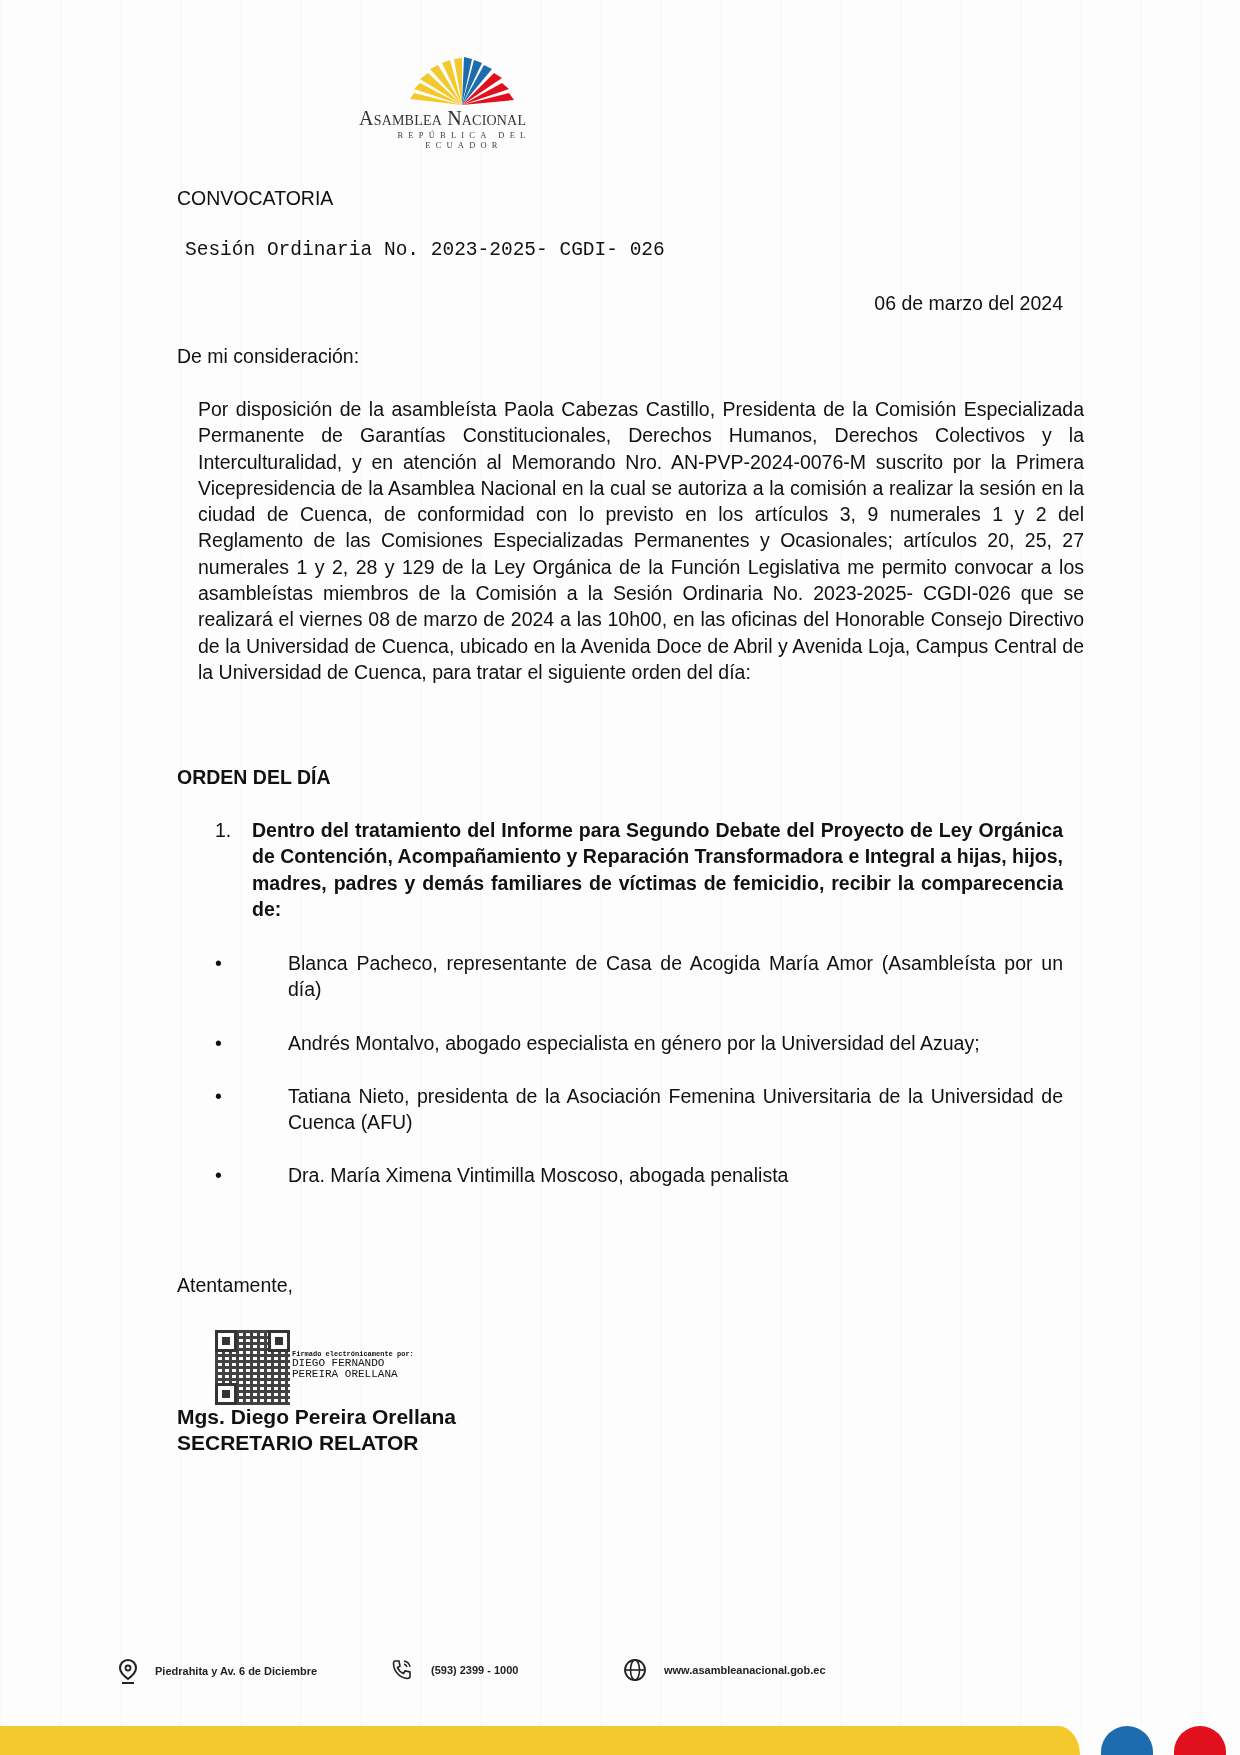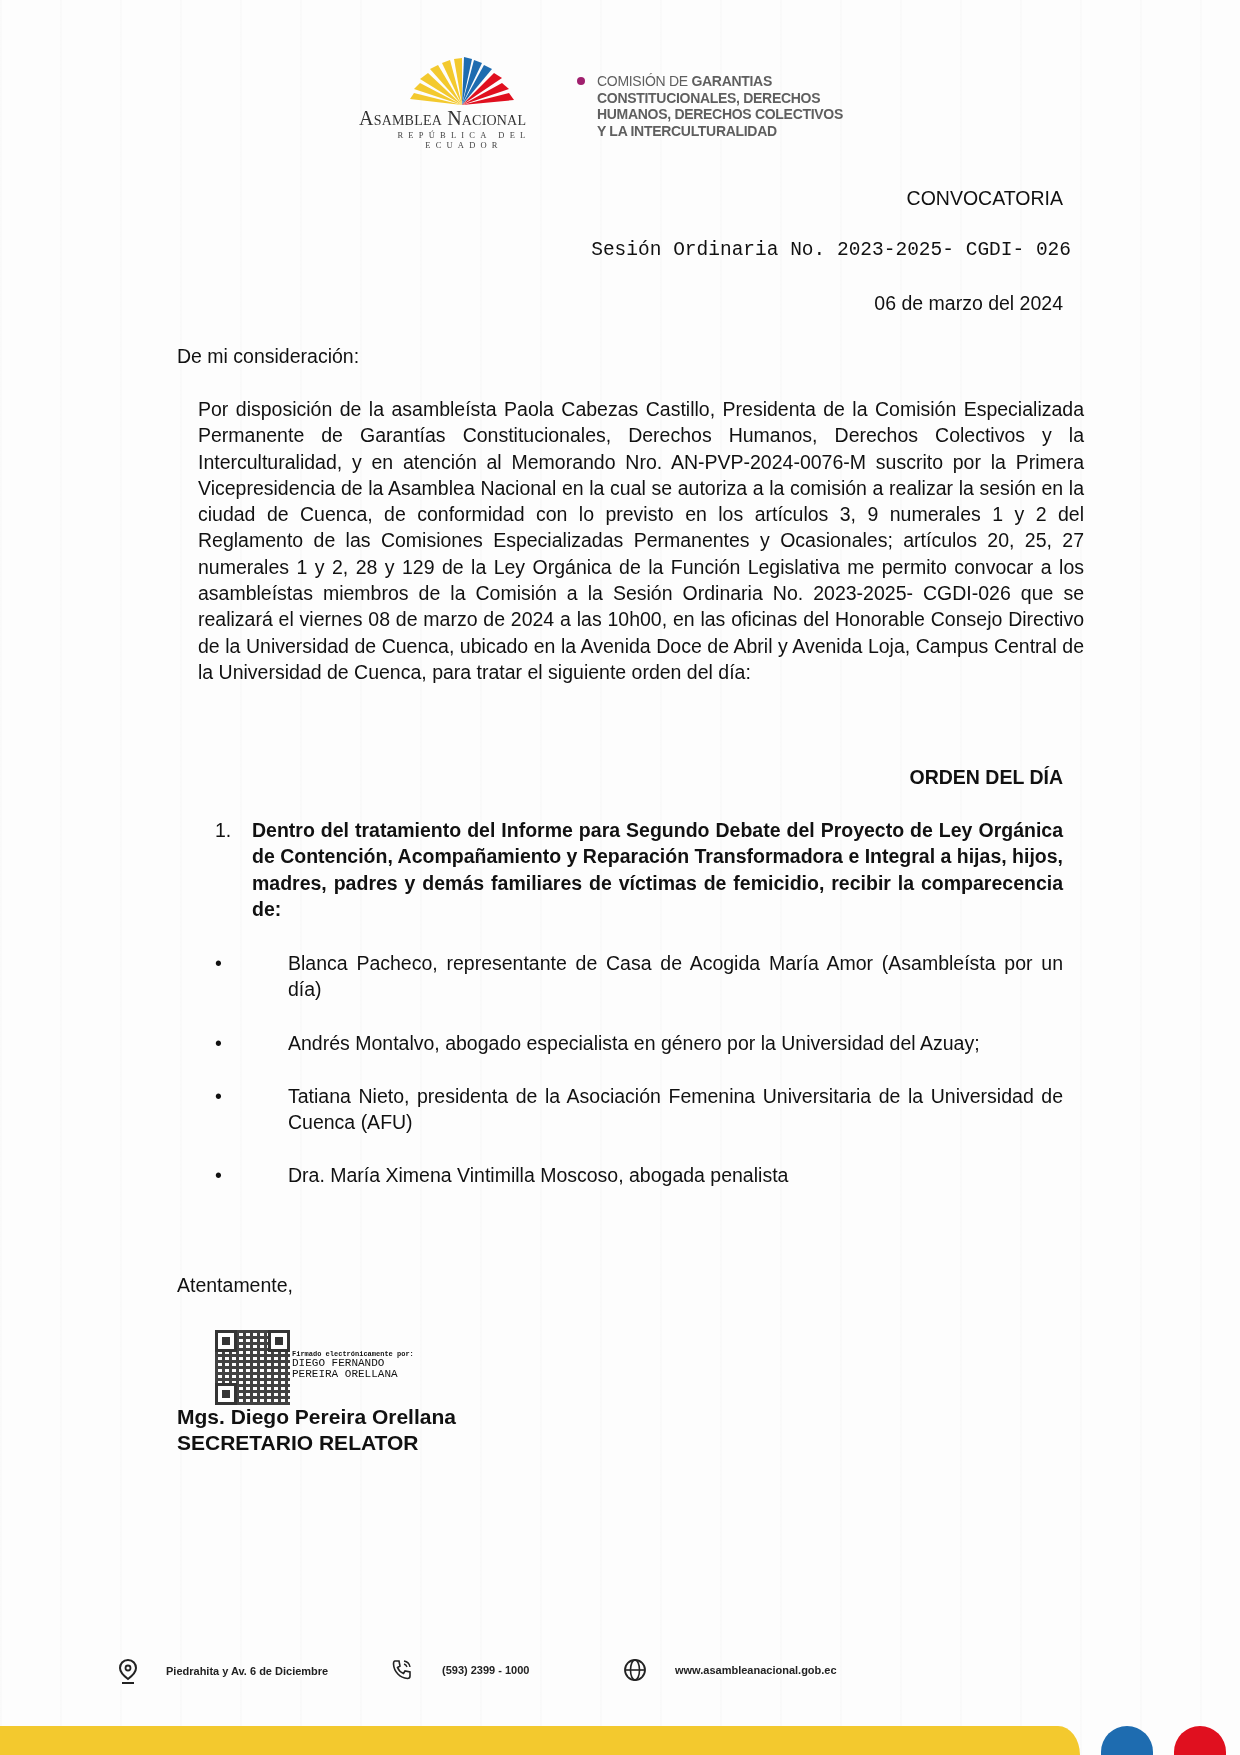--- a/index.html
+++ b/index.html
@@ -35,21 +35,21 @@
     background: #a0206e;
   }
   .commission .text {
     margin-left: 20px; font-size: 14px; line-height: 16.5px; color: #5f5f5f; font-weight: bold;
     letter-spacing: -0.3px;
   }
   .commission .light { font-weight: normal; }
 
   
   .doc { position: absolute; left: 177px; top: 180px; width: 886px; font-size: 19.5px; line-height: 26.3px; }
-  .center { text-align: right; }
+  .center { text-align: left; }
   .right { text-align: right; }
   .justify { text-align: justify; }
   .title { position: absolute; left: 0; width: 886px; top: 5px; }
   .session { position: absolute; left: 8px; width: 886px; top: 57px; font-family: Liberation Mono, monospace; }
   .date { position: absolute; left: 0; width: 886px; top: 110px; }
   .greeting { position: absolute; left: 0; top: 163px; }
   .paragraph { position: absolute; left: 0; top: 216px; width: 886px; margin-left: 21px; }
   .orden-title { position: absolute; left: 0; width: 886px; top: 584px; font-weight: bold; }
   .item1 { position: absolute; left: 38px; top: 637px; width: 848px; }
   .item1 .num { position: absolute; left: 0; top: 0; }
@@ -69,21 +69,21 @@
         opacity: 0.85; }
   .qr .corner { position: absolute; width: 16px; height: 16px; border: 3px solid #111; background: #fff; }
   .qr .corner::after { content: ""; position: absolute; left: 4px; top: 4px; width: 8px; height: 8px; background: #111; }
   .sig-text { position: absolute; left: 77px; top: 20px; font-family: "Liberation Mono", monospace; color: #111; }
   .sig-text .small { font-size: 7px; font-weight: bold; }
   .sig-text .name { font-size: 11px; line-height: 11px; }
   .signer { position: absolute; left: 177px; top: 1404px; font-weight: bold; font-size: 21px; line-height: 26px; }
 
   
   .footer { position: absolute; left: 118px; top: 1658px; width: 740px; height: 30px; font-size: 11px; color: #222; font-weight: bold; }
-  .fitem { position: absolute; top: 0; display: flex; align-items: center; gap: 28px; }
+  .fitem { position: absolute; top: 0; display: flex; align-items: center; gap: 17px; }
   .fitem svg { display: block; }
   .bar-yellow { position: absolute; left: 0; top: 1726px; width: 1080px; height: 29px; background: #f3c92e;
                 border-top-right-radius: 22px 29px; }
   .cap-blue { position: absolute; left: 1101px; top: 1726px; width: 52px; height: 29px; background: #1e6cb0;
               border-radius: 26px 26px 0 0; }
   .cap-red { position: absolute; left: 1174px; top: 1726px; width: 52px; height: 29px; background: #e0101f;
              border-radius: 26px 26px 0 0; }
 </style>
 </head>
 <body>
@@ -103,29 +103,20 @@
         <path d="M0,0 L2,-48 L10,-46 Z" fill="#1e6cb0"></path>
         <path d="M0,0 L12,-45 L20,-42 Z" fill="#1e6cb0"></path>
         <path d="M0,0 L22,-40 L30,-36 Z" fill="#1e6cb0"></path>
         <path d="M0,0 L32,-32 L40,-27 Z" fill="#e0101f"></path>
         <path d="M0,0 L40,-22 L47,-16 Z" fill="#e0101f"></path>
         <path d="M0,0 L47,-12 L52,-5 Z" fill="#e0101f"></path>
       </g>
     </svg>
     <div class="logo-title">Asamblea Nacional</div>
     <div class="logo-sub">REPÚBLICA DEL ECUADOR</div>
-  </div>
-  <div class="commission">
-    <span class="dot"></span>
-    <div class="text">
-      <span class="light">COMISIÓN DE </span><span>GARANTIAS</span><br>
-      <span>CONSTITUCIONALES, DERECHOS</span><br>
-      <span>HUMANOS, DERECHOS COLECTIVOS</span><br>
-      <span>Y LA INTERCULTURALIDAD</span>
-    </div>
   </div>
 </div>
 
 <div class="doc">
   <div class="title center">CONVOCATORIA</div>
   <div class="session center">Sesión Ordinaria No. 2023-2025- CGDI- 026</div>
   <div class="date right">06 de marzo del 2024</div>
   <div class="greeting">De mi consideración:</div>
   <div class="paragraph justify">Por disposición de la asambleísta Paola Cabezas Castillo, Presidenta de la Comisión Especializada Permanente de Garantías Constitucionales, Derechos Humanos, Derechos Colectivos y la Interculturalidad, y en atención al Memorando Nro. AN-PVP-2024-0076-M suscrito por la Primera Vicepresidencia de la Asamblea Nacional en la cual se autoriza a la comisión a realizar la sesión en la ciudad de Cuenca, de conformidad con lo previsto en los artículos 3, 9 numerales 1 y 2 del Reglamento de las Comisiones Especializadas Permanentes y Ocasionales; artículos 20, 25, 27 numerales 1 y 2, 28 y  129 de la Ley Orgánica de la Función Legislativa me permito convocar a los asambleístas miembros de la Comisión a la Sesión Ordinaria No. 2023-2025- CGDI-026 que se realizará el viernes 08 de marzo de 2024 a las 10h00, en las oficinas del Honorable Consejo Directivo de la Universidad de Cuenca, ubicado en la Avenida Doce de Abril  y Avenida Loja, Campus Central de la Universidad de Cuenca,  para  tratar el siguiente orden del día:</div>
   <div class="orden-title center">ORDEN DEL DÍA</div>

